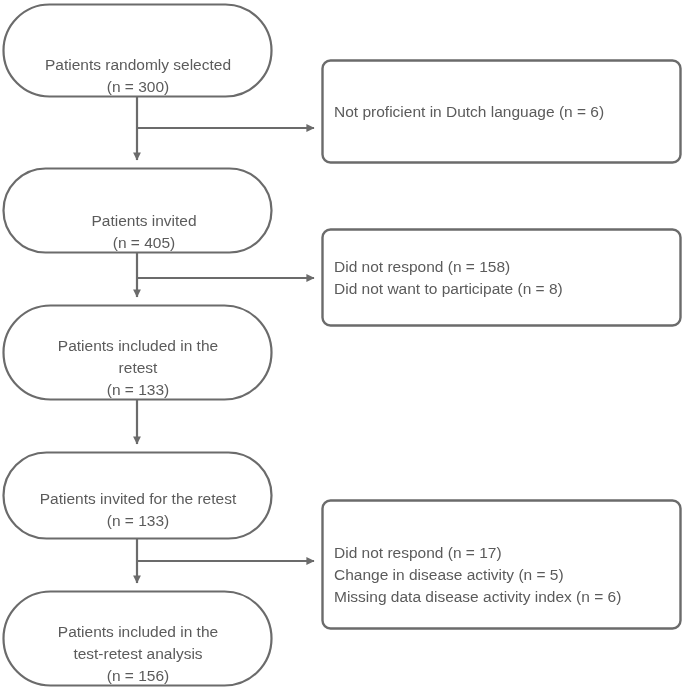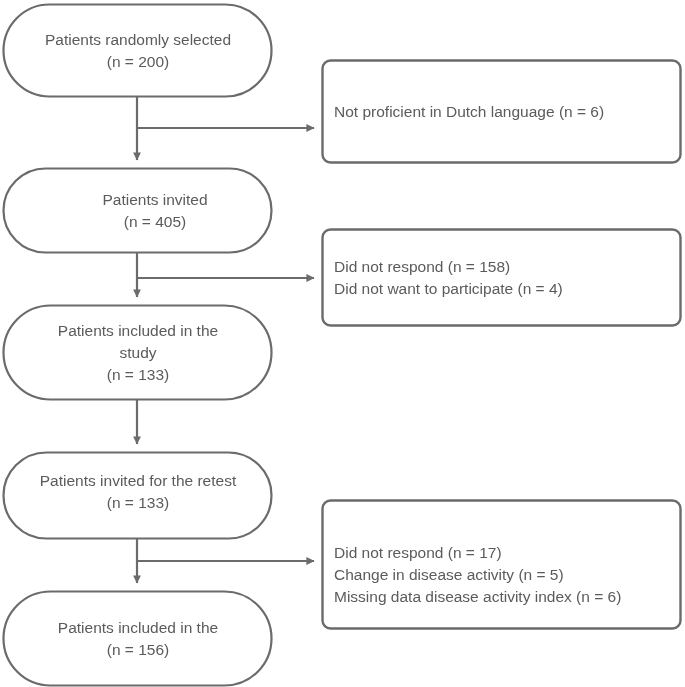--- a/index.html
+++ b/index.html
@@ -23,21 +23,21 @@
     left: 0;
     top: 0;
     width: 685px;
     height: 687px;
   }
   .node-text {
     position: absolute;
     display: flex;
     flex-direction: column;
     align-items: center;
-    justify-content: center;
+    justify-content: flex-end;
     text-align: center;
     color: #5b5b5b;
     font-size: 15.5px;
     line-height: 1.42;
     font-family: "Liberation Sans", sans-serif;
     pointer-events: none;
     white-space: pre;
   }
   .excl-text {
     position: absolute;
@@ -93,51 +93,52 @@
 
     <line x1="137" y1="128" x2="314" y2="128" stroke="#6b6b6b" stroke-width="2.0" marker-end="url(#arrowhead)"></line>
 
     <line x1="137" y1="278" x2="314" y2="278" stroke="#6b6b6b" stroke-width="2.0" marker-end="url(#arrowhead)"></line>
 
     <line x1="137" y1="561" x2="314" y2="561" stroke="#6b6b6b" stroke-width="2.0" marker-end="url(#arrowhead)"></line>
   </svg>
 
   <div class="node-text" style="left:3px; top:4px; width:270px; height:94px;">
     <span class="tline">Patients randomly selected</span>
-    <span class="tline">(n = 200)</span>
+    <span class="tline">(n = 300)</span>
   </div>
 
-  <div class="node-text" style="left:20px; top:168px; width:270px; height:86px;">
+  <div class="node-text" style="left:9px; top:168px; width:270px; height:86px;">
     <span class="tline">Patients invited</span>
     <span class="tline">(n = 405)</span>
   </div>
 
   <div class="node-text" style="left:3px; top:305px; width:270px; height:96px;">
     <span class="tline">Patients included in the</span>
-    <span class="tline">study</span>
+    <span class="tline">retest</span>
     <span class="tline">(n = 133)</span>
   </div>
 
   <div class="node-text" style="left:3px; top:452px; width:270px; height:80px;">
     <span class="tline">Patients invited for the retest</span>
     <span class="tline">(n = 133)</span>
   </div>
 
   <div class="node-text" style="left:3px; top:591px; width:270px; height:96px;">
     <span class="tline">Patients included in the</span>
+    <span class="tline">test-retest analysis</span>
     <span class="tline">(n = 156)</span>
   </div>
 
   <div class="excl-text" style="left:334px; top:60px; width:346px; height:104px;">
     <span class="tline">Not proficient in Dutch language (n = 6)</span>
   </div>
 
   <div class="excl-text" style="left:334px; top:229px; width:346px; height:98px;">
     <span class="tline">Did not respond (n = 158)</span>
-    <span class="tline">Did not want to participate (n = 4)</span>
+    <span class="tline">Did not want to participate (n = 8)</span>
   </div>
 
   <div class="excl-text" style="left:334px; top:500px; width:346px; height:150px;">
     <span class="tline">Did not respond (n = 17)</span>
     <span class="tline">Change in disease activity (n = 5)</span>
     <span class="tline">Missing data disease activity index (n = 6)</span>
   </div>
 
 </div>
 

